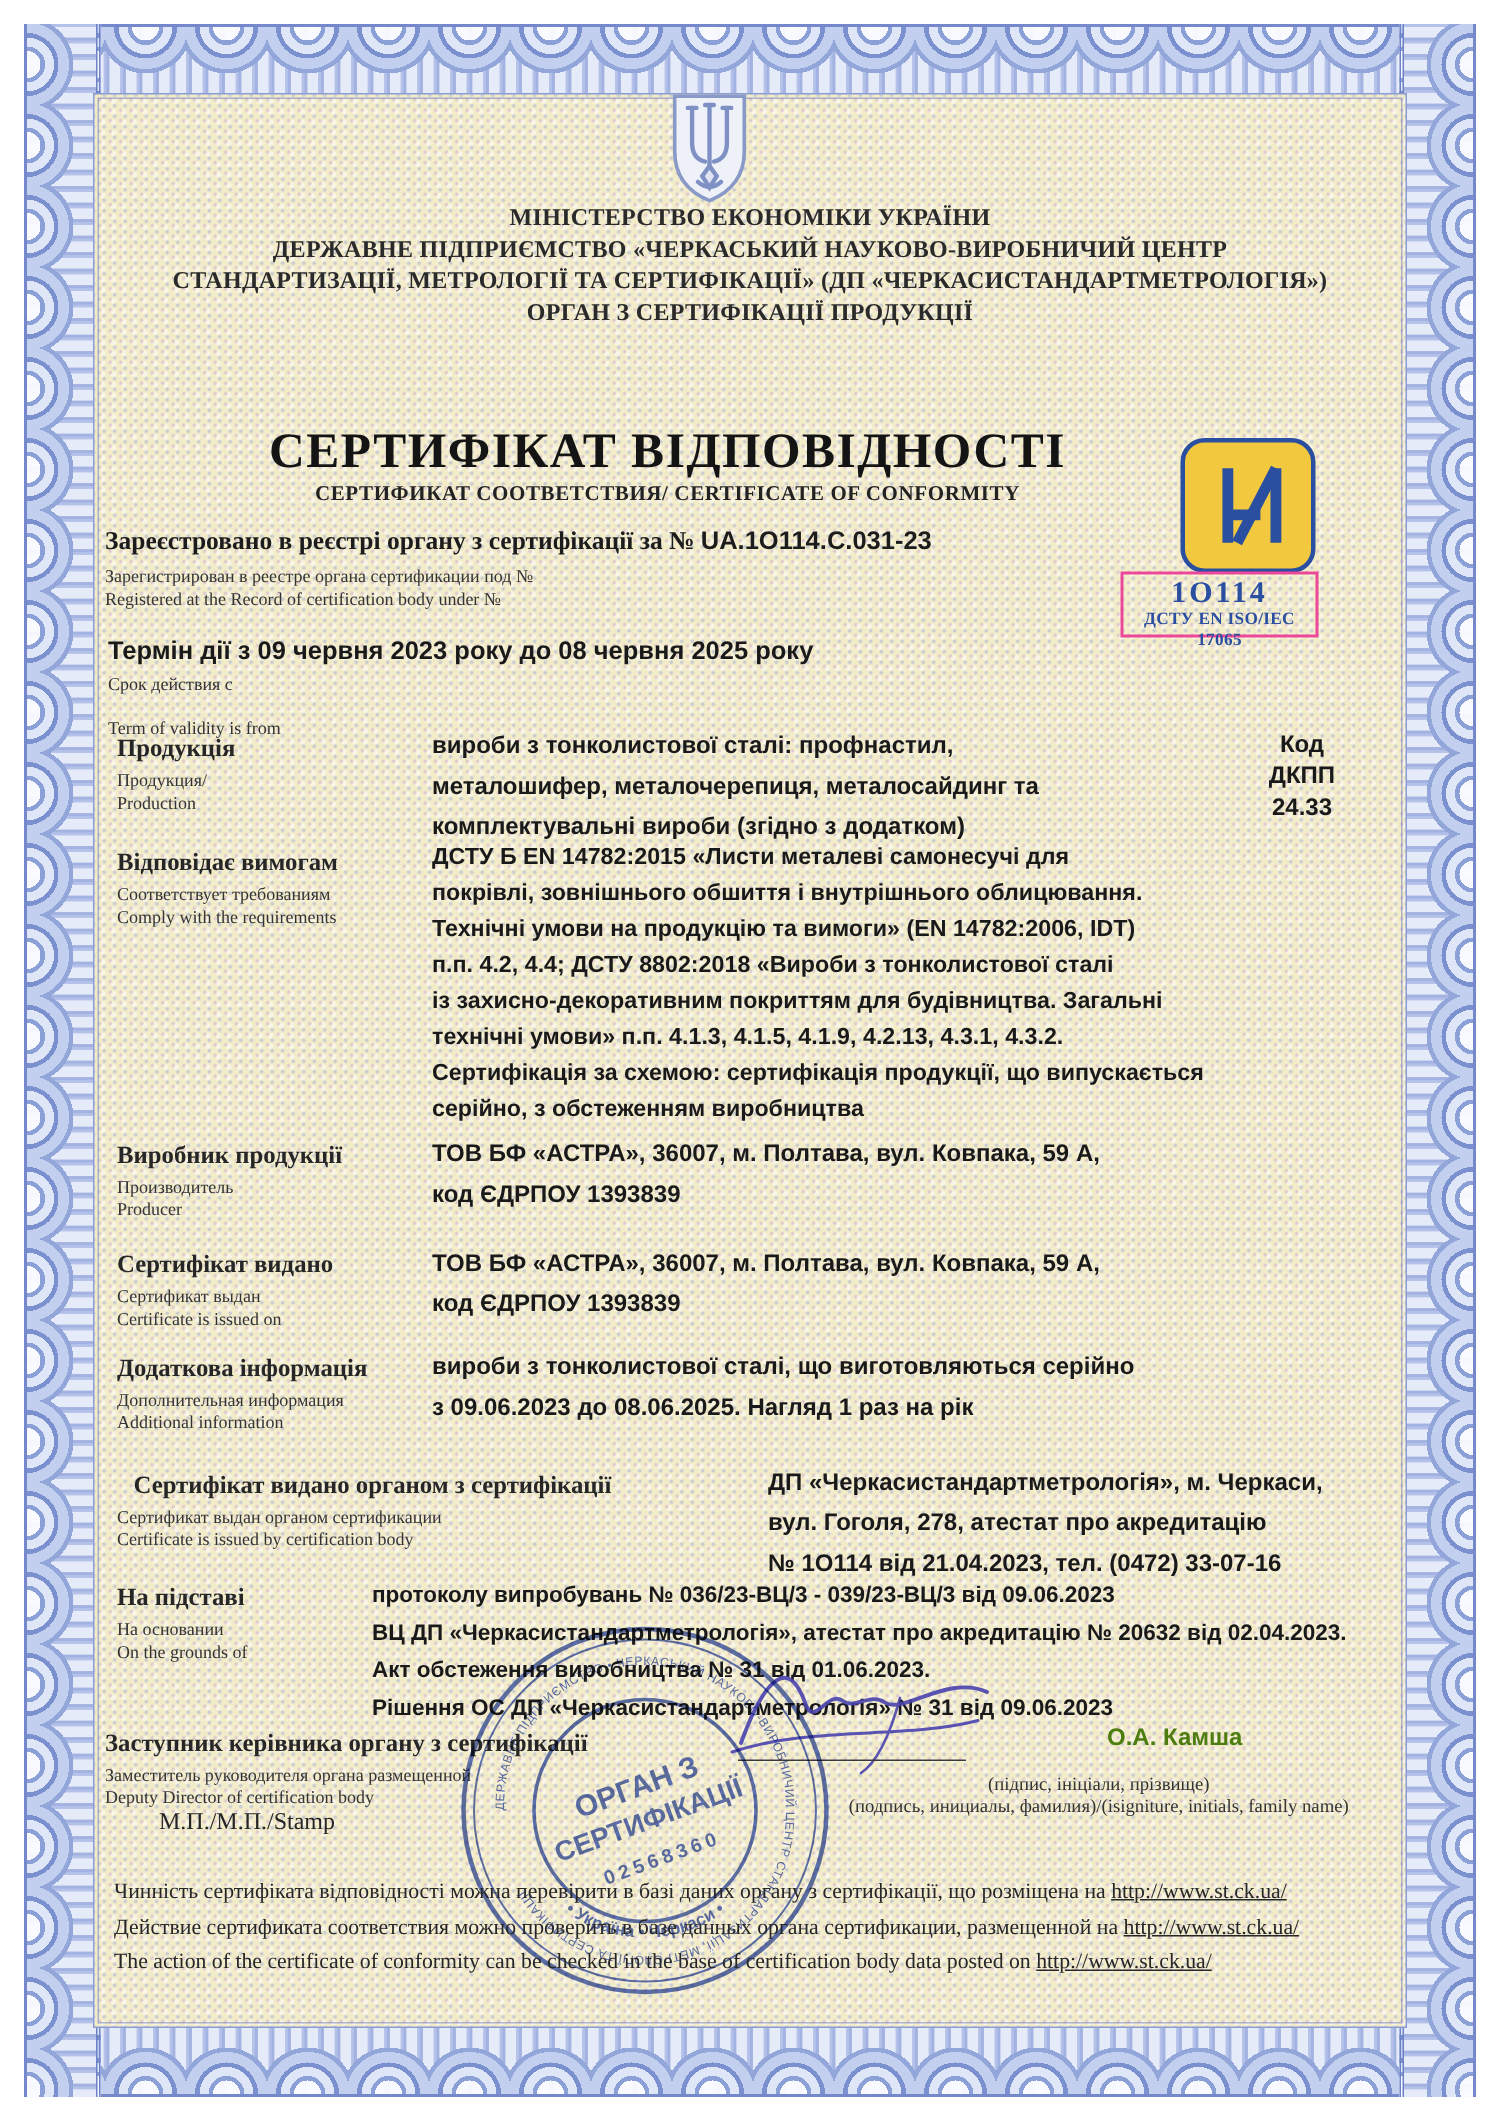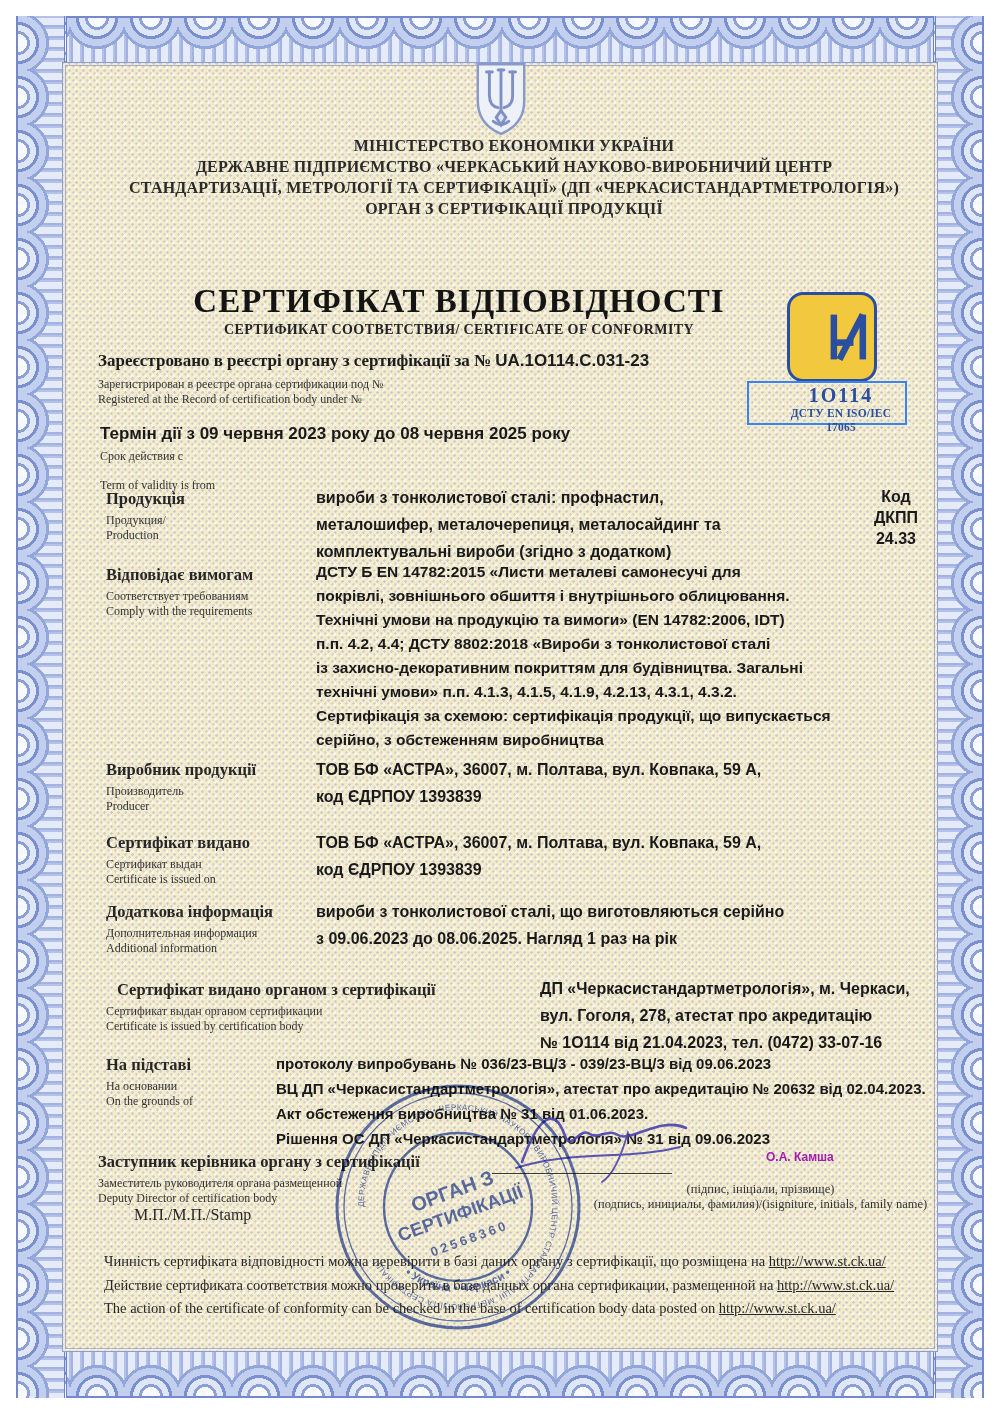--- a/index.html
+++ b/index.html
@@ -30,42 +30,42 @@
   
   .paper{position:absolute;inset:62px;z-index:2;background-color:#f3ecc9;
     background-image:
       radial-gradient(rgba(190,150,200,.38) 1px, rgba(0,0,0,0) 1.5px),
       radial-gradient(rgba(138,158,220,.4) 1px, rgba(0,0,0,0) 1.5px),
       radial-gradient(rgba(255,255,255,.55) 1.4px, rgba(0,0,0,0) 2.2px);
     background-size:7px 7px,7px 7px,7px 7px;
     background-position:0 0,3px 4px,2px 1px;
     border:1px solid #8b9cd4;}
   .paper::after{content:"";position:absolute;inset:2px;border:1px solid rgba(110,130,200,.55);pointer-events:none;}
-  .abs{position:absolute;z-index:3;padding-left:28px;}
+  .abs{position:absolute;z-index:3;}
   .ctr{left:0;right:0;text-align:center;}
   .hline{font-weight:bold;font-size:16px;color:#2a2a2a;letter-spacing:.2px;}
   .title{font-weight:bold;font-size:33px;letter-spacing:1px;color:#141414;}
   .subtitle{font-weight:bold;font-size:14px;letter-spacing:.4px;color:#222;}
   .lbl{font-weight:bold;font-size:16.5px;color:#262626;}
   .sub{font-size:12px;color:#333;}
   .val{font-family:"Liberation Sans",sans-serif;font-weight:bold;font-size:16px;color:#191919;white-space:pre-line;line-height:27px;}
   .val.small{font-size:15.5px;line-height:24px;}
   .val.grounds{font-size:15px;line-height:25px;}
   .regline-l{font-weight:bold;font-size:17px;color:#1c1c1c;}
   .regline-n{font-family:"Liberation Sans",sans-serif;font-weight:bold;font-size:17px;color:#1c1c1c;}
   .validity{font-family:"Liberation Sans",sans-serif;font-weight:bold;font-size:17px;color:#191919;}
   .codecol{font-family:"Liberation Sans",sans-serif;font-weight:bold;font-size:16px;line-height:21px;white-space:pre-line;text-align:center;color:#191919;}
   .logo{width:90px;height:90px;background:#f2c83e;border:3px solid #2b4fa0;border-radius:16px;display:flex;align-items:center;justify-content:center;box-sizing:border-box;}
-  .accbox{width:160px;height:44px;border:2px solid #3b82f6;color:#2b4fa0;text-align:center;box-sizing:border-box;padding-top:1px;}
+  .accbox{width:132px;height:44px;border:2px solid #ec4899;color:#2b4fa0;text-align:center;box-sizing:border-box;padding-top:1px;}
   .accbox .n{font-weight:bold;font-size:20px;letter-spacing:2px;line-height:22px;}
   .accbox .s{font-weight:bold;font-size:11.5px;line-height:14px;letter-spacing:.2px;}
   .footer{font-size:14.5px;line-height:23.5px;color:#262626;}
   .footer .lnk{text-decoration:underline;}
   .sigline{border-top:1.6px solid #3a3a3a;width:152px;}
-  .name{font-family:"Liberation Sans",sans-serif;font-weight:bold;font-size:12px;color:#a21caf;}
+  .name{font-family:"Liberation Sans",sans-serif;font-weight:bold;font-size:16px;color:#4d7c0f;}
   .cap{font-size:12.5px;color:#333;text-align:center;}
   .mp{font-size:16px;color:#262626;}
   .stampwrap{opacity:.82;mix-blend-mode:multiply;}
 </style>
 </head>
 <body>
 
 <div class="page">
 
   <div class="band top"></div>

